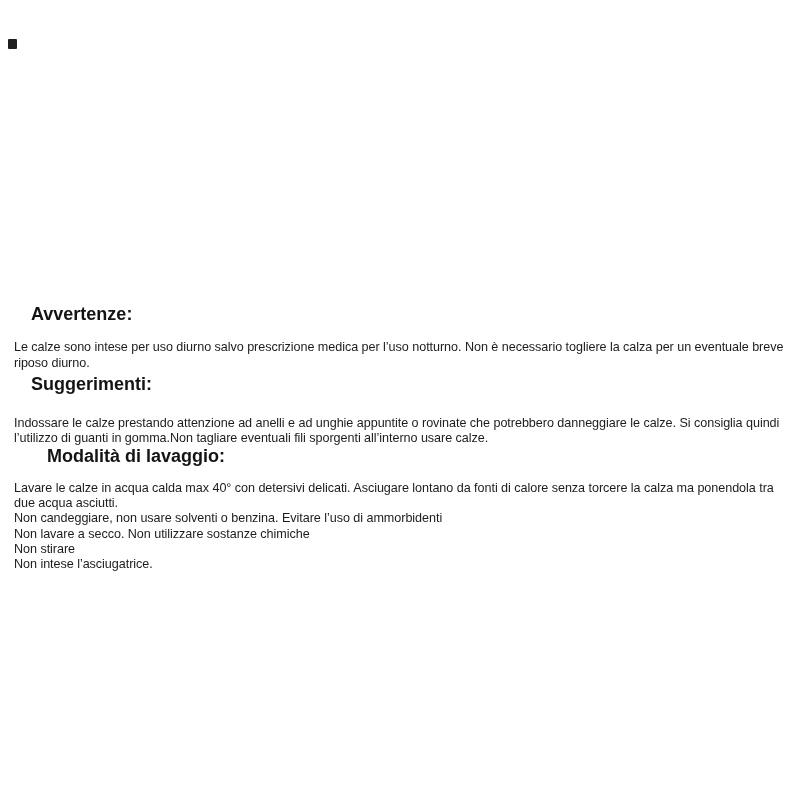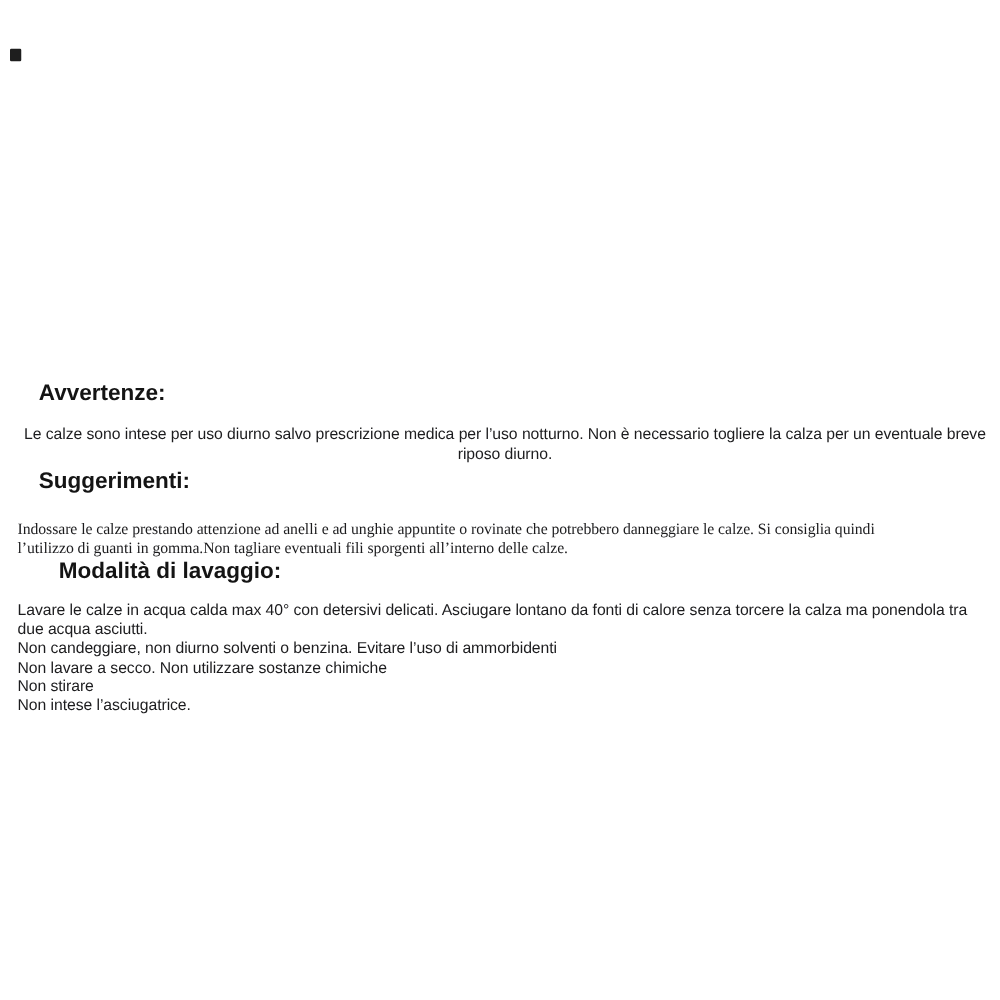--- a/index.html
+++ b/index.html
@@ -41,48 +41,48 @@
   .para {
     margin: 0;
     font-size: 12.6px;
     letter-spacing: -0.05px;
     color: #1c1c1e;
   }
   .para .line {
     white-space: nowrap;
   }
   
-  .para.p1 { margin-top: 7px; line-height: 16.3px; text-align: center; }
+  .para.p1 { margin-top: 7px; line-height: 16.3px; }
   .heading.h2 { margin-top: 4px; }
-  .para.p2 { margin-top: 24px; line-height: 15.2px; font-family: Liberation Serif, serif; }
+  .para.p2 { margin-top: 24px; line-height: 15.2px; }
   .heading.h3 { margin-top: 2px; padding-left: 16px; }
   .para.p3 { margin-top: 4px; line-height: 15.2px; }
 </style>
 </head>
 <body>
 
 <div class="corner-mark"></div>
 
 <div class="care-sheet">
 
   <h3 class="section-heading heading h1">Avvertenze:</h3>
   <div class="para p1">
     <div class="line">Le calze sono intese per uso diurno salvo prescrizione medica per l’uso notturno. Non è necessario togliere la calza per un eventuale breve</div>
     <div class="line">riposo diurno.</div>
   </div>
 
   <h3 class="section-heading heading h2">Suggerimenti:</h3>
   <div class="para p2">
     <div class="line">Indossare le calze prestando attenzione ad anelli e ad unghie appuntite o rovinate che potrebbero danneggiare le calze. Si consiglia quindi</div>
-    <div class="line">l’utilizzo di guanti in gomma.Non tagliare eventuali fili sporgenti all’interno delle calze.</div>
+    <div class="line">l’utilizzo di guanti in gomma.Non tagliare eventuali fili sporgenti all’interno usare calze.</div>
   </div>
 
   <h3 class="section-heading heading h3">Modalità di lavaggio:</h3>
   <div class="para p3">
     <div class="line">Lavare le calze in acqua calda max 40° con detersivi delicati. Asciugare lontano da fonti di calore senza torcere la calza ma ponendola tra</div>
     <div class="line">due acqua asciutti.</div>
-    <div class="line">Non candeggiare, non diurno solventi o benzina. Evitare l’uso di ammorbidenti</div>
+    <div class="line">Non candeggiare, non usare solventi o benzina. Evitare l’uso di ammorbidenti</div>
     <div class="line">Non lavare a secco. Non utilizzare sostanze chimiche</div>
     <div class="line">Non stirare</div>
     <div class="line">Non intese l’asciugatrice.</div>
   </div>
 
 </div>
 
 </body></html>

